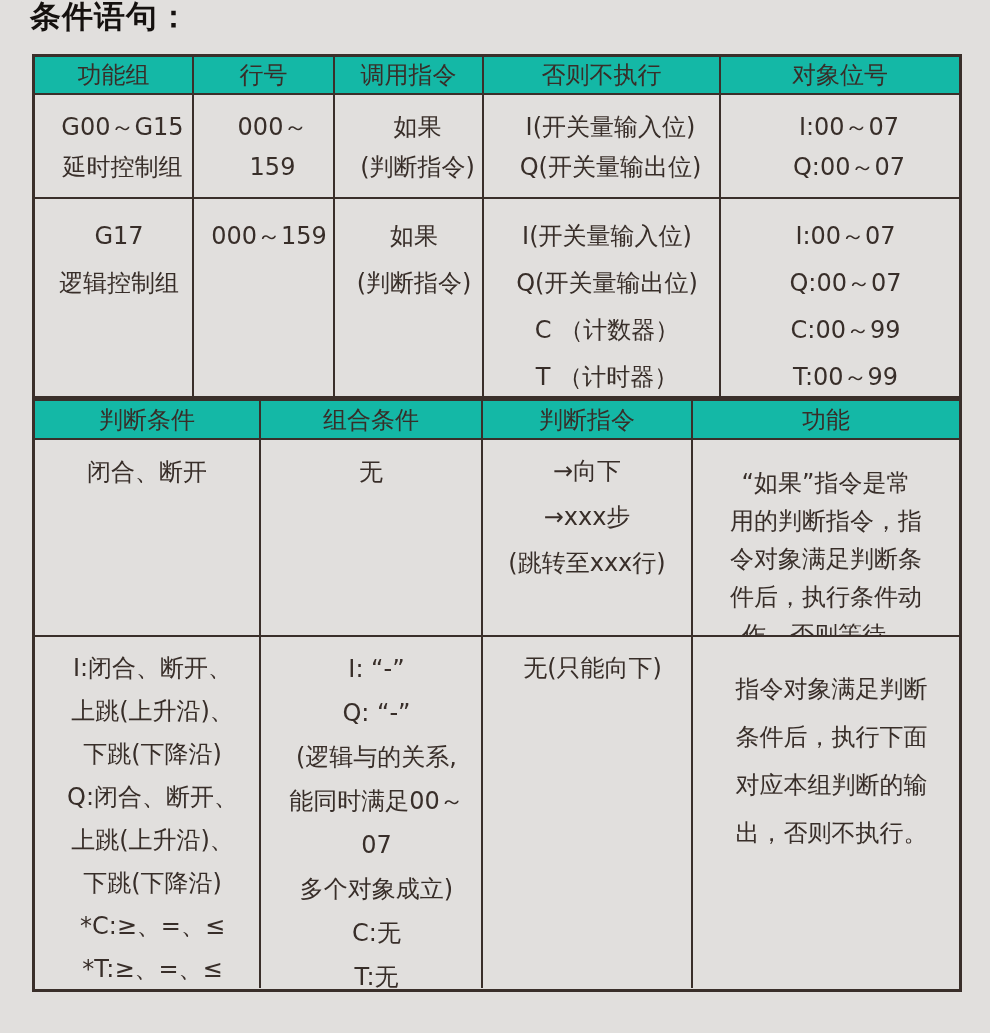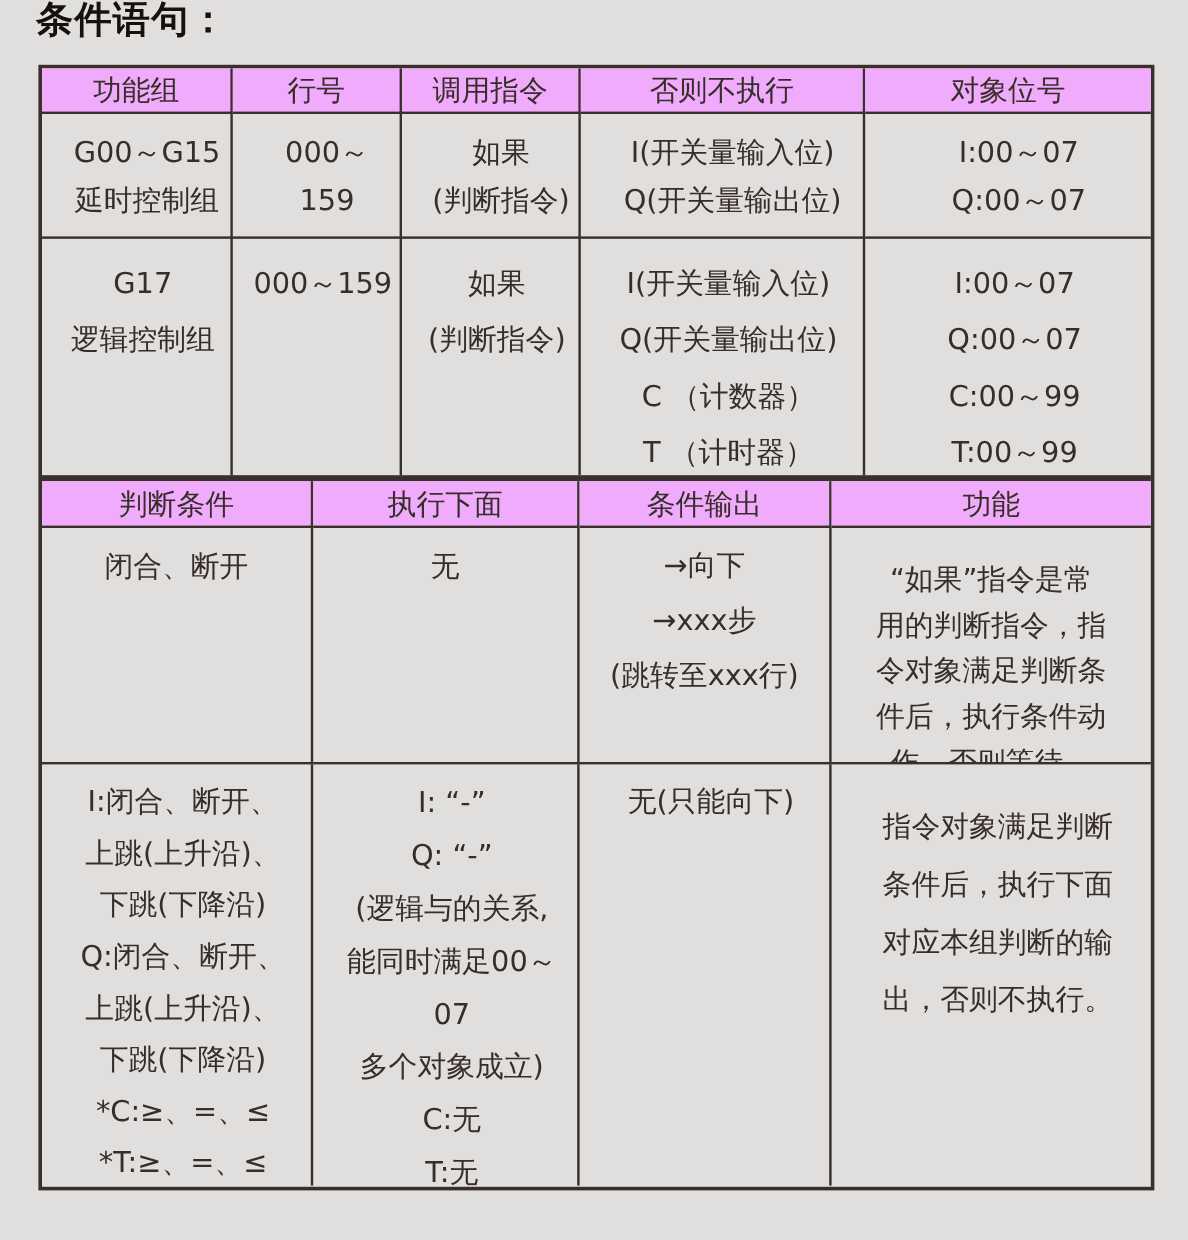--- a/index.html
+++ b/index.html
@@ -30,21 +30,21 @@
     border-bottom:2px solid #3a2f2a;
     font-size:24px;
     text-align:center;
     white-space:pre-line;
     padding:0 4px;
     overflow:hidden;
   }
   .lc{border-right:none;}
   .lr{border-bottom:none;padding-left:15px;}
   .hdr{
-    background:#f0abfc;
+    background:#14b8a6;
     display:flex;align-items:center;justify-content:center;
     white-space:nowrap;
   }
   .s1r1{line-height:40px;padding-top:12px;padding-left:22px;}
   .s1r2{line-height:47px;padding-top:14px;}
   .s2r1a{line-height:40px;padding-top:12px;}
   .s2r1c{line-height:46px;padding-top:8px;}
   .s2r1d{line-height:38px;padding-top:24px;}
   .s2r2a{line-height:43px;padding-top:10px;text-align:center;}
   .s2r2b{line-height:44px;padding-top:10px;}
@@ -87,22 +87,22 @@
     <div class="cell s1r2 lc lr">I:00～07
 Q:00～07
 C:00～99
 T:00～99</div>
   </div>
 
   <div class="sep"></div>
 
   <div class="grid sec2">
     <div class="cell hdr">判断条件</div>
-    <div class="cell hdr">执行下面</div>
-    <div class="cell hdr">条件输出</div>
+    <div class="cell hdr">组合条件</div>
+    <div class="cell hdr">判断指令</div>
     <div class="cell hdr lc">功能</div>
 
     <div class="cell s2r1a">闭合、断开</div>
     <div class="cell s2r1a">无</div>
     <div class="cell s2r1c">→向下
 →xxx步
 (跳转至xxx行)</div>
     <div class="cell s2r1d lc">“如果”指令是常
 用的判断指令，指
 令对象满足判断条

